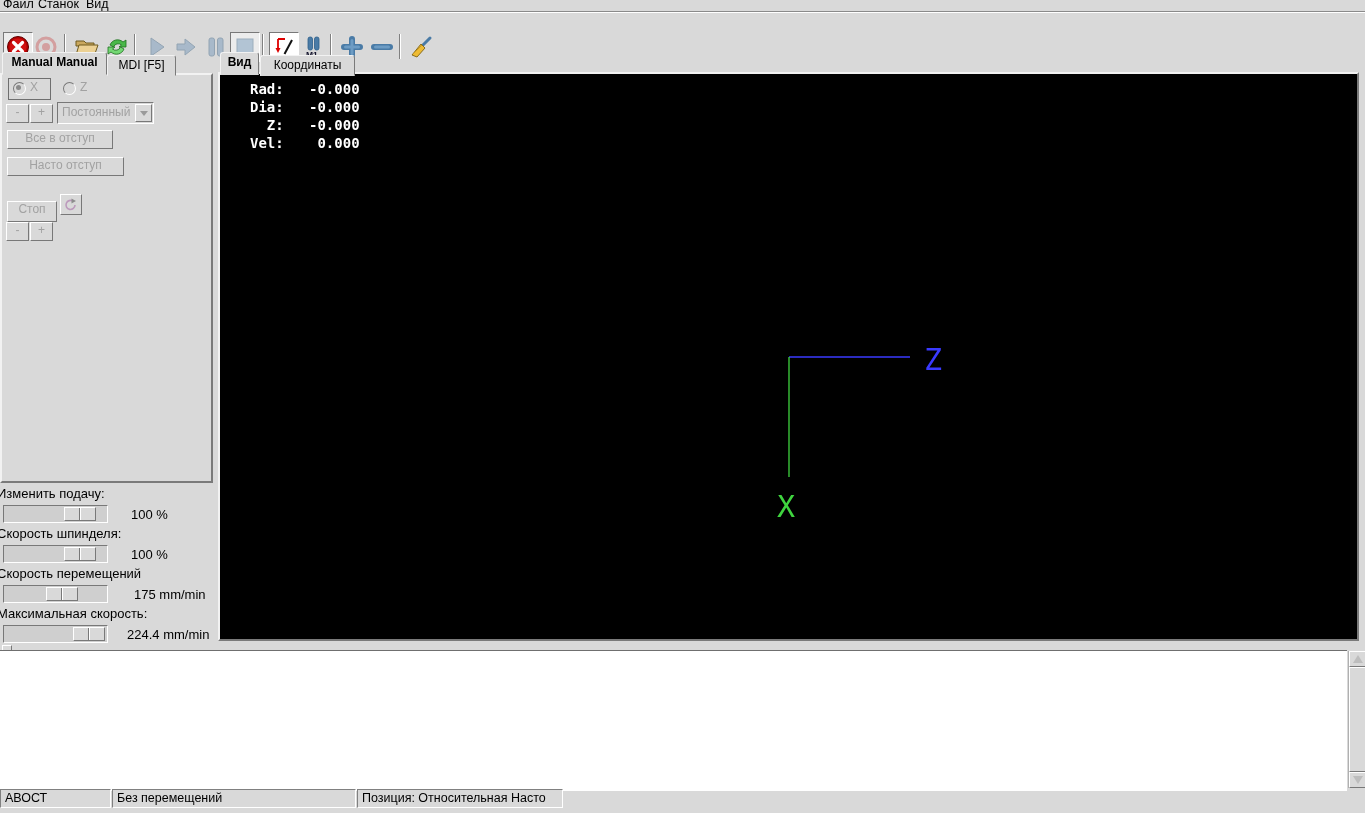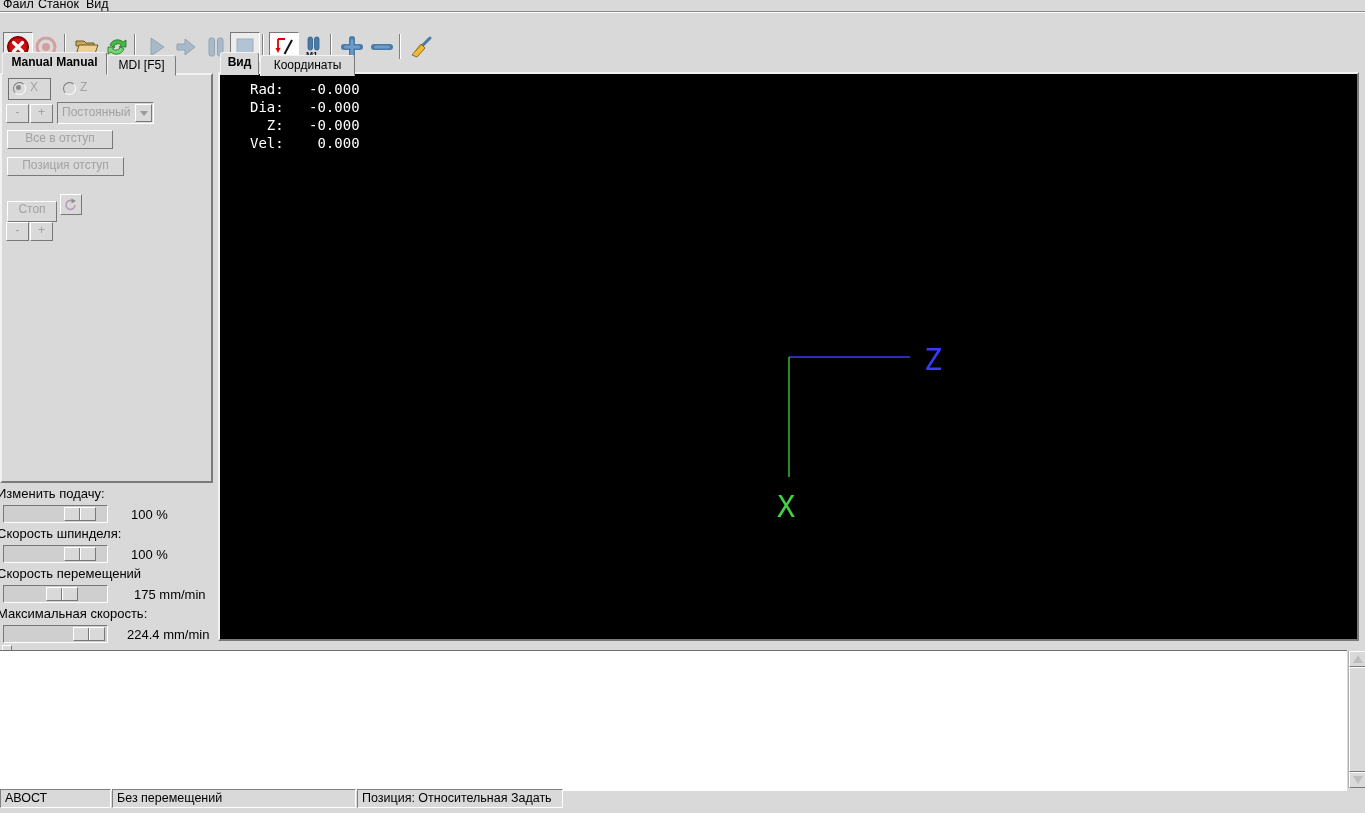--- a/index.html
+++ b/index.html
@@ -50,21 +50,21 @@
   .strough{position:absolute;left:3px;width:103px;height:16px;background:#cfcfcf;
       border:1px solid;border-color:#787878 #ffffff #ffffff #787878;}
   .sthumb{position:absolute;top:1px;width:30px;height:12px;background:#d9d9d9;
       border:1px solid;border-color:#ffffff #787878 #787878 #ffffff;}
   .sthumb:after{content:"";position:absolute;left:14px;top:0;bottom:0;width:0;border-left:1px solid #787878;border-right:1px solid #ffffff;}
   .sval{position:absolute;font-size:13px;white-space:nowrap;}
 
   
   #canvas-frame{left:218px;top:72px;width:1137px;height:565px;background:#000;z-index:2;}
   #dro{position:absolute;left:30px;top:6px;margin:0;color:#fff;
-       font-family:"DejaVu Sans Mono",monospace;font-size:14px;font-weight:normal;line-height:18px;white-space:pre;}
+       font-family:"DejaVu Sans Mono",monospace;font-size:14px;font-weight:bold;line-height:18px;white-space:pre;}
   #axes-svg{position:absolute;left:0;top:0;}
 
   
   #sash-grip{left:2px;top:645px;width:8px;height:8px;background:#d9d9d9;border:1px solid;border-color:#ffffff #787878 #787878 #ffffff;}
 
   
   #gcode-text{left:0;top:650px;width:1347px;height:139px;background:#ffffff;border-top:1px solid #6f6f6f;border-bottom:1px solid #ffffff;}
   #vscroll{left:1348px;top:651px;width:16px;height:137px;background:#c9c9c9;border-left:1px solid #b0b0b0;}
   .sarrow{position:absolute;left:0;width:15px;height:14px;display:flex;align-items:center;justify-content:center;background:#d9d9d9;
       border:1px solid;border-color:#ffffff #787878 #787878 #ffffff;}
@@ -208,21 +208,21 @@
   <div class="btn disabled" style="left:28px;top:29px;width:21px;height:17px">+</div>
 
   <div class="combo" style="left:55px;top:27px;width:95px;height:20px">
     <span class="gtext" style="position:absolute;left:4px;top:2px">Постоянный</span>
     <span class="arrowbox">
         <span class="tri"></span>
       </span>
   </div>
 
   <div class="btn disabled" style="left:5px;top:55px;width:104px;height:17px">Все в отступ</div>
-  <div class="btn disabled" style="left:5px;top:82px;width:115px;height:17px">Позиция отступ</div>
+  <div class="btn disabled" style="left:5px;top:82px;width:115px;height:17px">Насто отступ</div>
 
   <div class="btn disabled" style="left:5px;top:126px;width:48px;height:19px">Стоп</div>
   <div class="btn" style="left:58px;top:119px;width:20px;height:19px;display:flex;align-items:center;justify-content:center">
     <svg width="14" height="14" viewBox="0 0 14 14" class="dim">
       <path d="M11 7 a4.5 4.5 0 1 1 -2 -3.8" fill="none" stroke="#9a4d9a" stroke-width="1.6"></path>
       <polygon points="7.5,0.5 12,3 7.5,5.5" fill="#333333"></polygon>
     </svg>
   </div>
 
   <div class="btn disabled" style="left:4px;top:147px;width:21px;height:17px">-</div>
@@ -275,13 +275,13 @@
       <span class="tri-up"></span>
     </div>
   <div id="vthumb"></div>
   <div class="sarrow" style="bottom:0">
       <span class="tri-down"></span>
     </div>
 </div>
 
 <div class="scell" style="left:0;width:105px">АВОСТ</div>
 <div class="scell" style="left:112px;width:238px">Без перемещений</div>
-<div class="scell" style="left:357px;width:200px">Позиция: Относительная Задать</div>
+<div class="scell" style="left:357px;width:200px">Позиция: Относительная Насто</div>
 
 </body></html>

